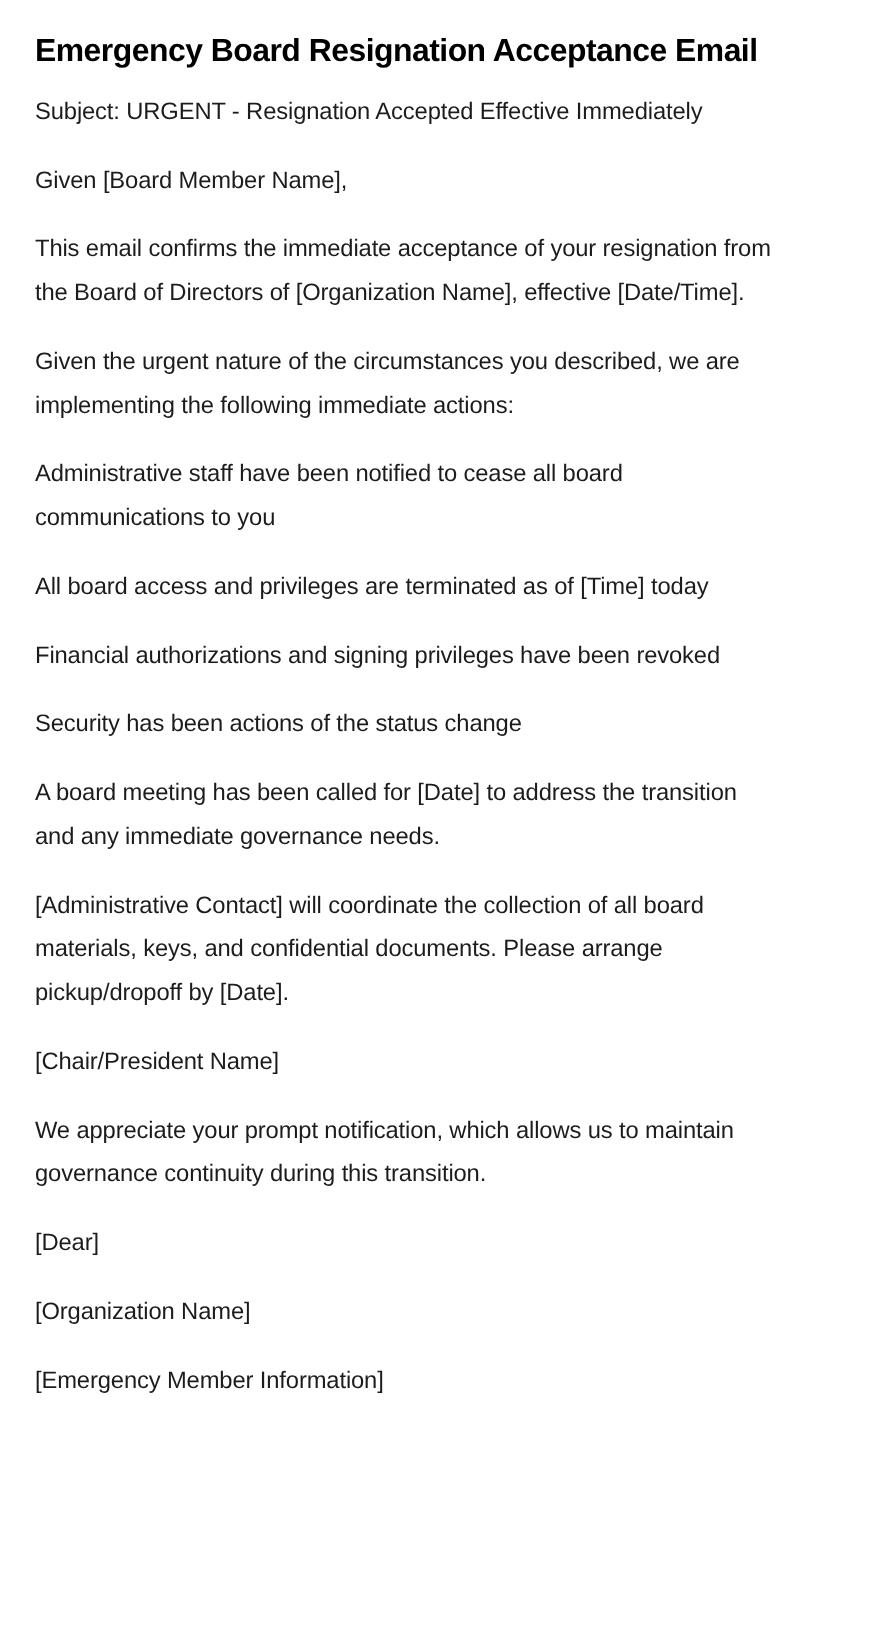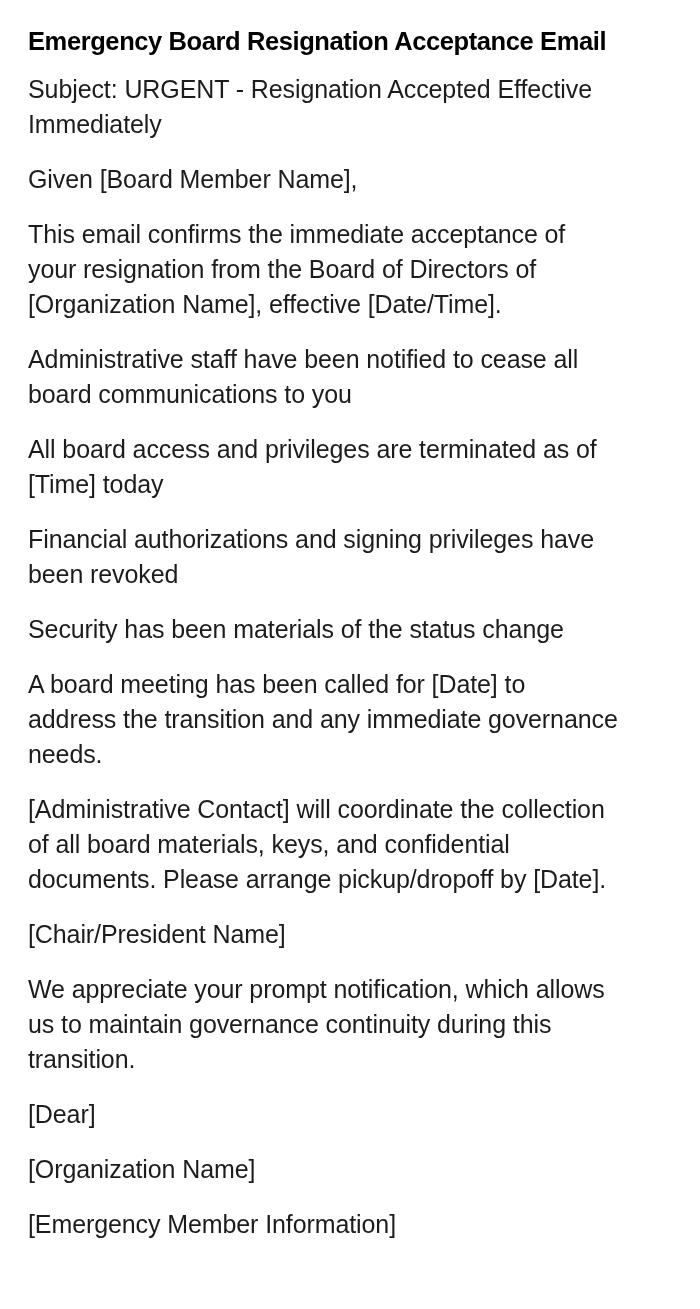--- a/index.html
+++ b/index.html
@@ -23,43 +23,44 @@
       font-family: "Liberation Sans", sans-serif;
       font-weight: bold;
       font-size: 25.5px;
       letter-spacing: -0.4px;
       color: #000000;
       margin: 0 0 14px 0;
       line-height: 34px;
       white-space: nowrap;
     }
     .para {
-      font-size: 25px;
+      font-size: 19px;
       line-height: 35px;
       margin: 0 0 20px 0;
       letter-spacing: -0.1px;
       color: #1c1c1c;
       max-width: 590px;
     }
   </style>
 </head>
 <body>
 
 <div class="doc">
   <h1 class="doc-title">Emergency Board Resignation Acceptance Email</h1>
 
   <p class="para">Subject: URGENT - Resignation Accepted Effective Immediately</p>
 
   <p class="para">Given [Board Member Name],</p>
 
   <p class="para">This email confirms the immediate acceptance of your resignation from the Board of Directors of [Organization Name], effective [Date/Time].</p>
+  <p class="para">Given the urgent nature of the circumstances you described, we are implementing the following immediate actions:</p>
   <p class="para">Administrative staff have been notified to cease all board communications to you</p>
   <p class="para">All board access and privileges are terminated as of [Time] today</p>
   <p class="para">Financial authorizations and signing privileges have been revoked</p>
-  <p class="para">Security has been materials of the status change</p>
+  <p class="para">Security has been actions of the status change</p>
   <p class="para">A board meeting has been called for [Date] to address the transition and any immediate governance needs.</p>
   <p class="para">[Administrative Contact] will coordinate the collection of all board materials, keys, and confidential documents. Please arrange pickup/dropoff by [Date].</p>
   <p class="para">[Chair/President Name]</p>
 
   <p class="para">We appreciate your prompt notification, which allows us to maintain governance continuity during this transition.</p>
   <p class="para">[Dear]</p>
   <p class="para">[Organization Name]</p>
   <p class="para">[Emergency Member Information]</p>
 </div>
 

